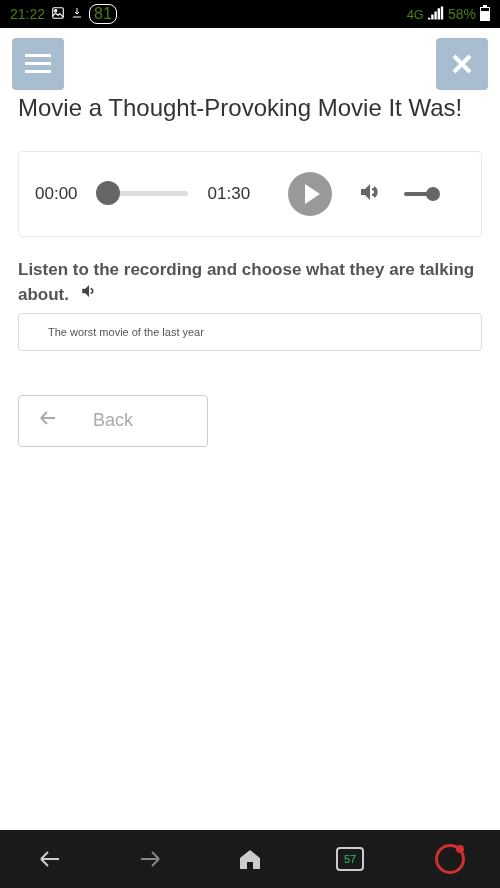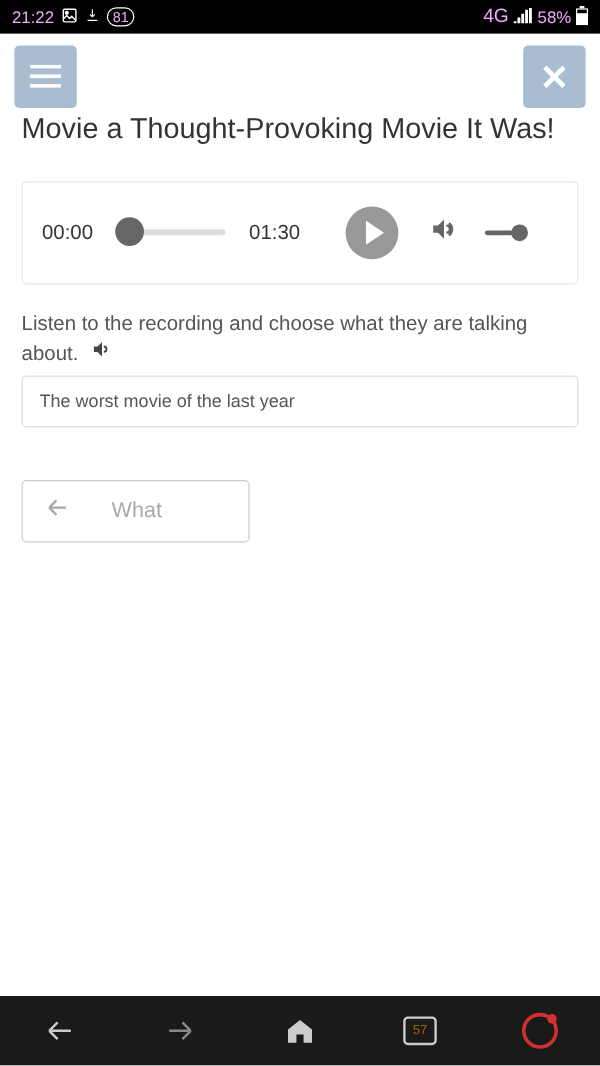--- a/index.html
+++ b/index.html
@@ -7,21 +7,21 @@
       width: 500px;
       height: 888px;
       font-family: Arial, sans-serif;
       background: #fff;
       display: flex;
       flex-direction: column;
     }
     .status-bar {
       height: 28px;
       background: #000;
-      color: #f0abfc;
+      color: #4d7c0f;
       display: flex;
       align-items: center;
       justify-content: space-between;
       padding: 0 10px;
       font-size: 14px;
     }
     .status-left, .status-right { display: flex; align-items: center; gap: 6px; }
     .status-right { gap: 4px; }
     .header-bar {
       display: flex;
@@ -107,35 +107,35 @@
       right: -6px;
       top: -5px;
       width: 14px;
       height: 14px;
       background: #666;
       border-radius: 50%;
     }
     .instruction {
       margin-top: 22px;
       font-size: 17px;
-      font-weight: normal;
+      font-weight: bold;
       color: #555;
       line-height: 1.35;
     }
     .instruction .sound-icon {
       display: inline-block;
       margin-left: 6px;
       color: #444;
     }
     .option {
       border: 1px solid #ddd;
       border-radius: 4px;
-      padding: 12px 14px;
+      padding: 12px 29px;
       margin-top: 6px;
-      font-size: 15px;
+      font-size: 11px;
       color: #555;
     }
     .option:first-of-type { margin-top: 8px; }
     .check-btn {
       margin-top: 44px;
       background: #cfcfcf;
       color: #fff;
       border-radius: 4px;
       height: 54px;
       display: flex;
@@ -156,21 +156,21 @@
       font-size: 18px;
       padding: 0 20px;
     }
     .back-btn .arrow { margin-right: 36px; color: #aaa; }
     .bottom-nav {
       height: 58px;
       background: #1a1a1a;
       display: flex;
       align-items: center;
       justify-content: space-around;
-      color: #a16207;
+      color: #22c55e;
     }
     .nav-item { display: flex; align-items: center; justify-content: center; width: 40px; height: 40px; }
     .opera-dot {
       width: 30px; height: 30px; border-radius: 50%;
       border: 3px solid #d03030;
       position: relative;
     }
     .opera-notif {
       position: absolute; top: -2px; right: -2px;
       width: 8px; height: 8px; background: #d03030; border-radius: 50%;
@@ -192,24 +192,24 @@
           <rect x="3" y="3" width="18" height="18" rx="2"></rect>
           <circle cx="8" cy="8" r="2" fill="#fff"></circle>
           <path d="M3 17l5-5 4 4 3-3 6 6"></path>
         </svg>
     </span>
     <span>
       <svg width="12" height="14" viewBox="0 0 24 24" fill="#fff">
           <path d="M12 2v12m0 0l-4-4m4 4l4-4M4 20h16" stroke="#fff" stroke-width="2" fill="none"></path>
         </svg>
     </span>
-    <span style="border:1px solid #fff;border-radius:8px;padding:0 4px;font-size:12px;text-align:center;">81</span>
+    <span style="border:1px solid #fff;border-radius:8px;padding:0 4px;font-size:16px;text-align:center;">81</span>
   </div>
   <div class="status-right">
-    <span style="font-size:16px;">4G</span>
+    <span style="font-size:13px;">4G</span>
     <span>
       <svg width="16" height="14" viewBox="0 0 20 16" fill="#fff">
           <path d="M0 14h3v2H0zm4-4h3v6H4zm4-4h3v10H8zm4-4h3v14h-3zm4-2h3v16h-3z"></path>
         </svg>
     </span>
     <span>58%</span>
     <span>
       <svg width="10" height="16" viewBox="0 0 10 16" fill="#fff">
           <rect x="3" y="0" width="4" height="2"></rect>
           <rect x="0" y="2" width="10" height="14"></rect>
@@ -269,21 +269,21 @@
 
   <div class="option">The worst movie of the last year</div>
 
 
   <div class="back-btn">
     <span class="arrow">
       <svg width="18" height="16" viewBox="0 0 18 16" fill="none" stroke="#aaa" stroke-width="2">
           <path d="M16 8H2m0 0l6-6M2 8l6 6"></path>
         </svg>
     </span>
-    <span>What</span>
+    <span>Back</span>
   </div>
 </div>
 
 <div class="bottom-nav">
   <div class="nav-item">
     <svg width="22" height="20" viewBox="0 0 22 20" fill="none" stroke="#ccc" stroke-width="2">
         <path d="M20 10H2m0 0l7-7M2 10l7 7"></path>
       </svg>
   </div>
   <div class="nav-item">

